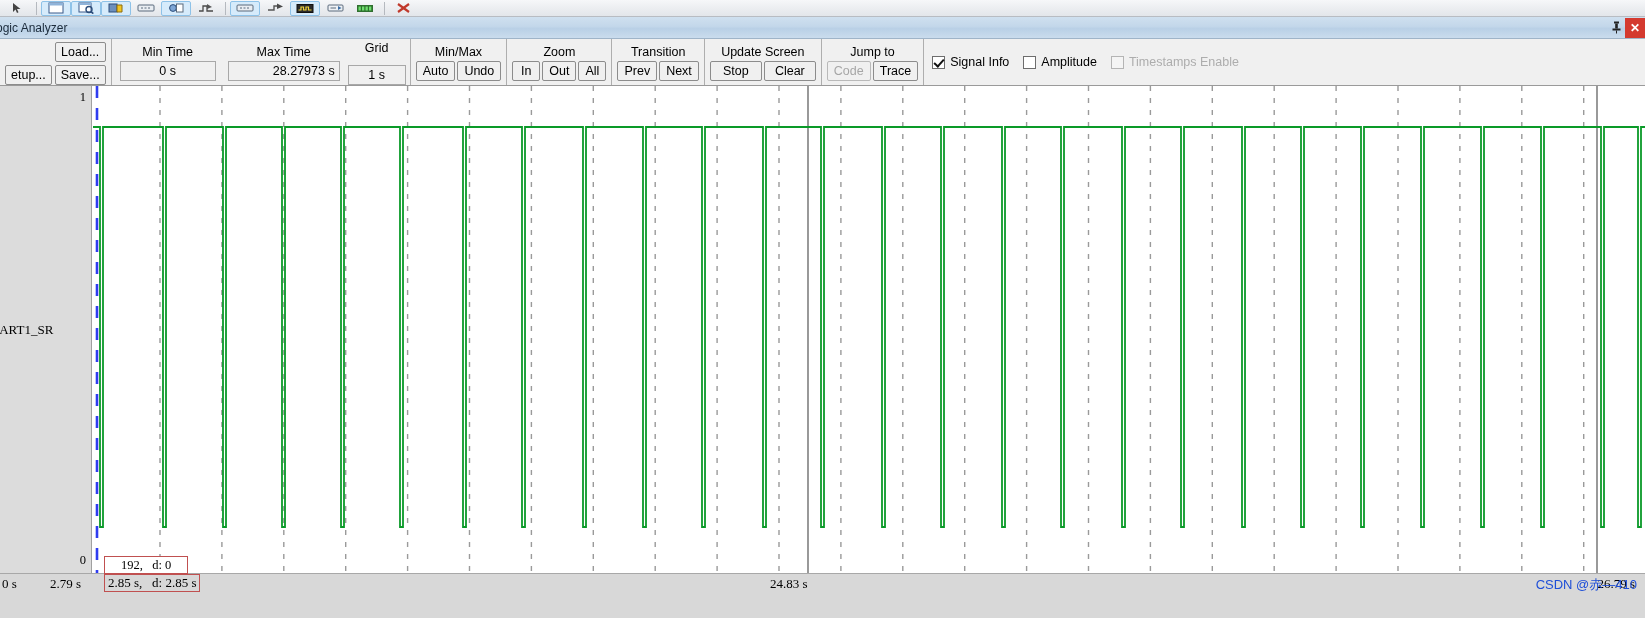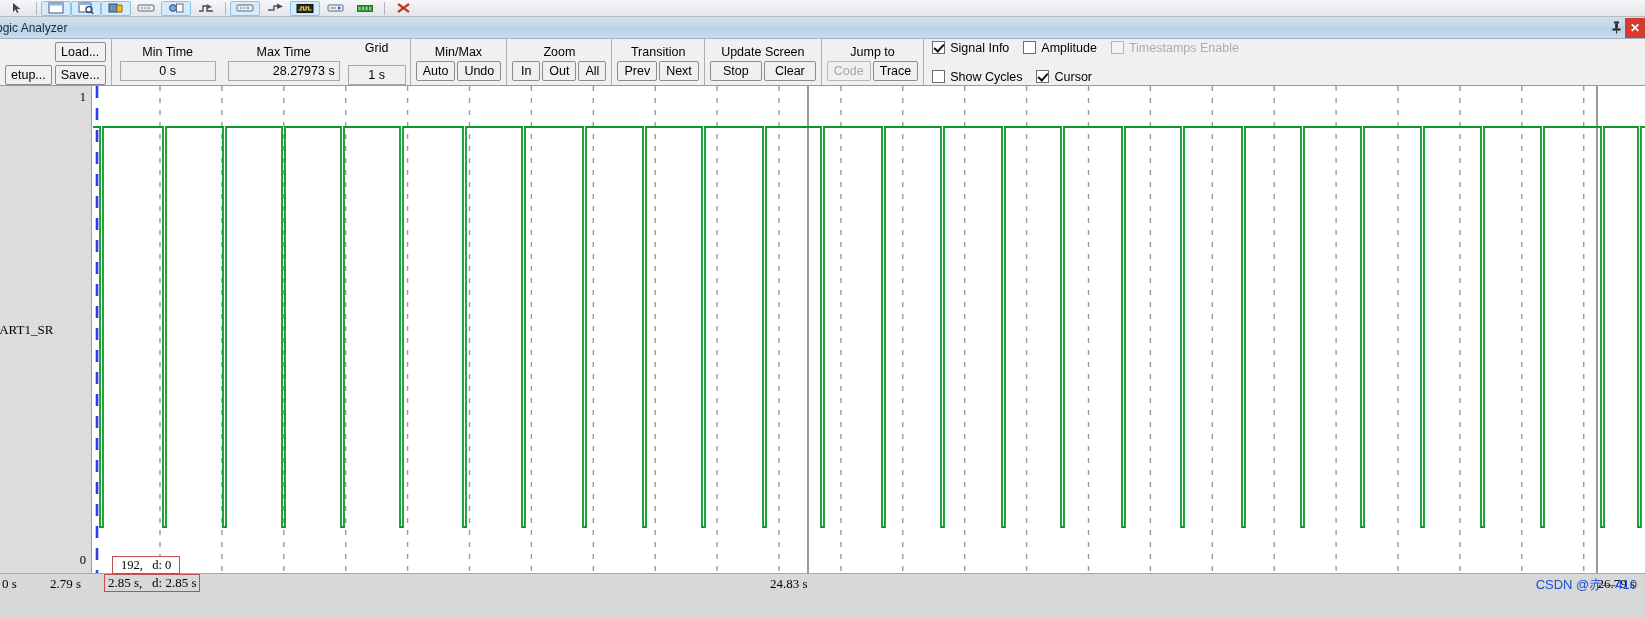--- a/index.html
+++ b/index.html
@@ -176,26 +176,25 @@
   }
 
   
   .curinfo {
     position: absolute;
     left: 104px; top: 556px;
     border: 1px solid #c05050;
     background: #ffffff;
     font-size: 12.5px;
     font-family: "Liberation Serif", serif;
-    padding: 0px 8px;
+    padding: 0px 16px;
     height: 18px; line-height: 17px;
     white-space: pre;
     color: #000;
     z-index: 30;
-    margin-left: 8px;
   }
 
   
   .timebar {
     position: absolute; left: 0; top: 573px;
     width: 1645px; height: 45px;
     background: #d8d8d8;
     border-top: 1px solid #a8a8a8;
     font-family: "Liberation Serif", serif;
     font-size: 13px;
@@ -410,30 +409,20 @@
           <span class="chkbox on"></span>
           <span class="chklbl">Signal Info</span>
         </label>
         <label class="chk">
           <span class="chkbox"></span>
           <span class="chklbl">Amplitude</span>
         </label>
         <label class="chk" style="margin-right:0;">
           <span class="chkbox dis"></span>
           <span class="chklbl dis">Timestamps Enable</span>
-        </label>
-      </div>
-      <div class="chkrow">
-        <label class="chk">
-          <span class="chkbox"></span>
-          <span class="chklbl">Show Cycles</span>
-        </label>
-        <label class="chk">
-          <span class="chkbox on"></span>
-          <span class="chklbl">Cursor</span>
         </label>
       </div>
     </div>
 
   </div>
 
   <div class="wavearea">
     <div class="sigpanel">
       <div class="sig-hi">1</div>
       <div class="sig-name">SART1_SR</div>

